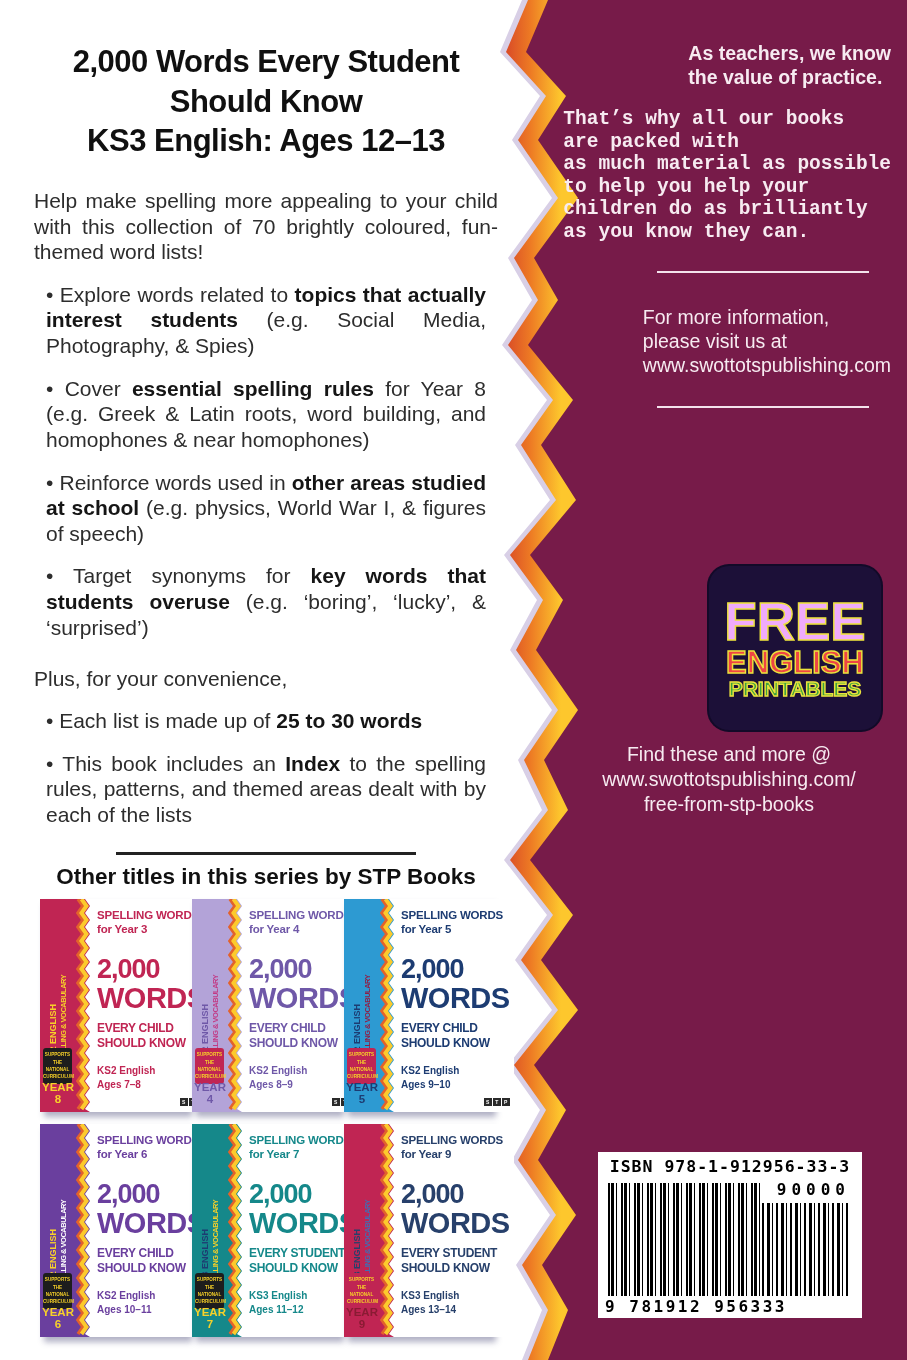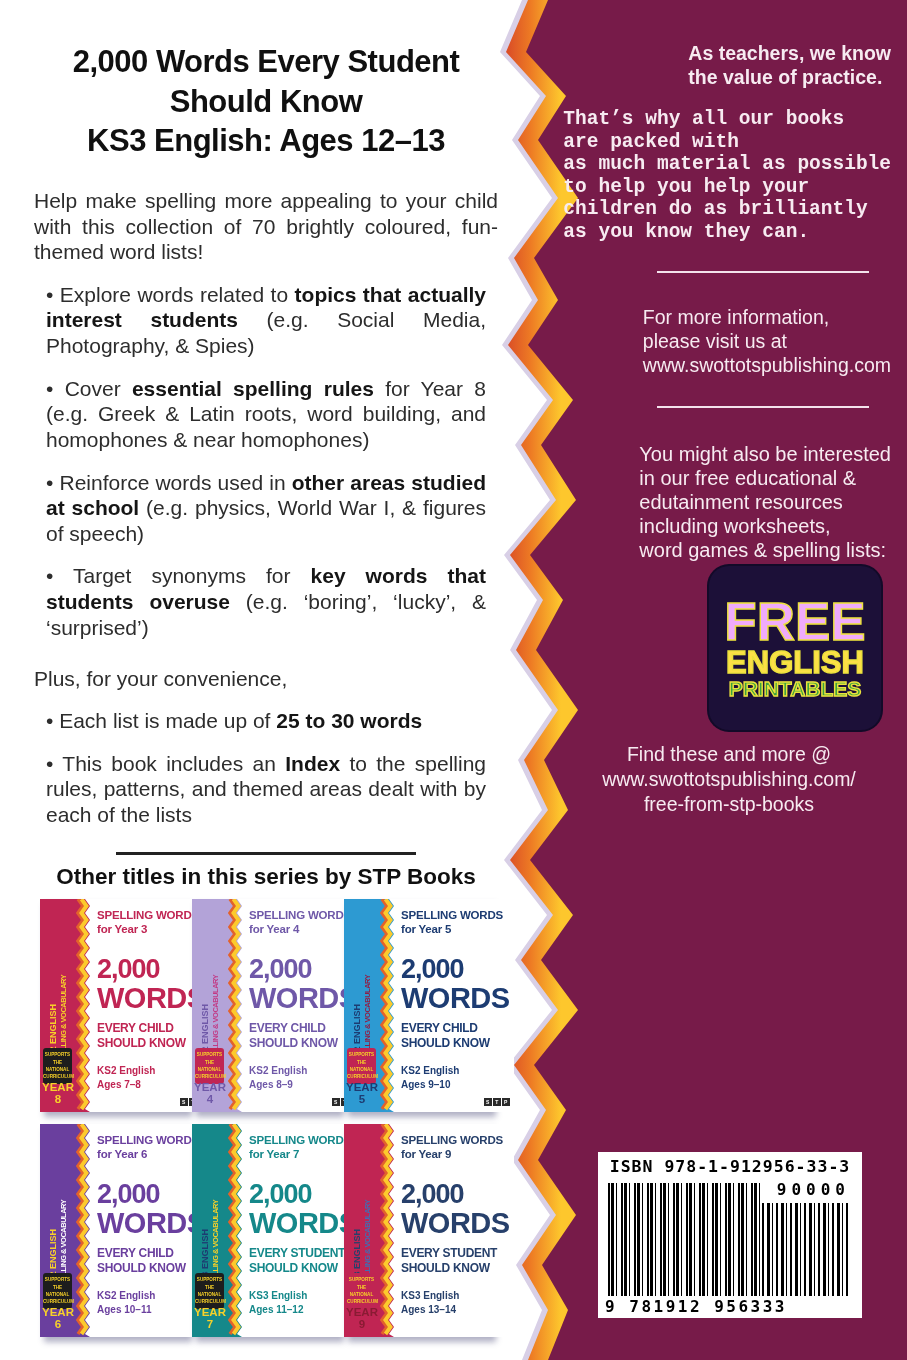--- a/index.html
+++ b/index.html
@@ -46,21 +46,21 @@
   .q1{top:42px;font-weight:bold;font-size:19.5px;line-height:1.22;}
   .q2{top:108px;font-weight:bold;font-size:19.5px;line-height:1.16;font-family:Liberation Mono, monospace;}
   .rdiv{position:absolute;right:38px;width:212px;border-top:2.5px solid #f3e3ec;}
   .rdiv1{top:271px;} .rdiv2{top:406px;}
   .info{top:306px;font-size:19.5px;line-height:1.22;}
   .interested{top:442px;font-size:20px;line-height:1.2;}
   .fbadge{position:absolute;top:566px;right:26px;width:172px;height:164px;background:#1c1038;border-radius:20px;
           display:flex;flex-direction:column;align-items:center;justify-content:center;gap:1px;box-shadow:0 0 0 2px #120a28;}
   .fbadge div{font-weight:bold;-webkit-text-stroke:1.4px #ece23c;letter-spacing:0;line-height:0.95;}
   .f1{font-size:53px;color:#f0abfc;}
-  .f2{font-size:31px;color:#fde047;}
+  .f2{font-size:31px;color:#ef4444;}
   .f3{font-size:21px;color:#3aa33c;}
   .findmore{position:absolute;top:742px;right:8px;width:340px;text-align:center;font-size:19.5px;line-height:1.27;white-space:pre-line;}
   
   .bcbox{position:absolute;top:1152px;left:58px;width:264px;height:166px;background:#fff;color:#000;}
   .bcisbn{position:absolute;top:5px;left:0;right:0;text-align:center;font-family:"DejaVu Sans Mono",monospace;
           font-size:16.5px;font-weight:bold;letter-spacing:1px;}
   .bcmain{position:absolute;left:10px;top:31px;width:152px;height:113px;
           background:repeating-linear-gradient(90deg,#000 0 2px,#fff 2px 3px,#000 3px 6px,#fff 6px 8px,#000 8px 9px,#fff 9px 13px);}
   .bcdigits{position:absolute;left:4px;bottom:2px;font-family:"DejaVu Sans Mono",monospace;font-size:16px;font-weight:bold;
             letter-spacing:2.5px;background:#fff;padding:0 3px;}
@@ -309,25 +309,20 @@
 are packed with
 as much material as possible
 to help you help your
 children do as brilliantly
 as you know they can.</div>
     <div class="rdiv rdiv1"></div>
     <div class="rblock info">For more information,
 please visit us at
 www.swottotspublishing.com</div>
     <div class="rdiv rdiv2"></div>
-    <div class="rblock interested">You might also be interested
-in our free educational &amp;
-edutainment resources
-including worksheets,
-word games &amp; spelling lists:</div>
 
     <div class="fbadge">
       <div class="f1">FREE</div>
       <div class="f2">ENGLISH</div>
       <div class="f3">PRINTABLES</div>
     </div>
 
     <div class="findmore">Find these and more @
 www.swottotspublishing.com/
 free-from-stp-books</div>

